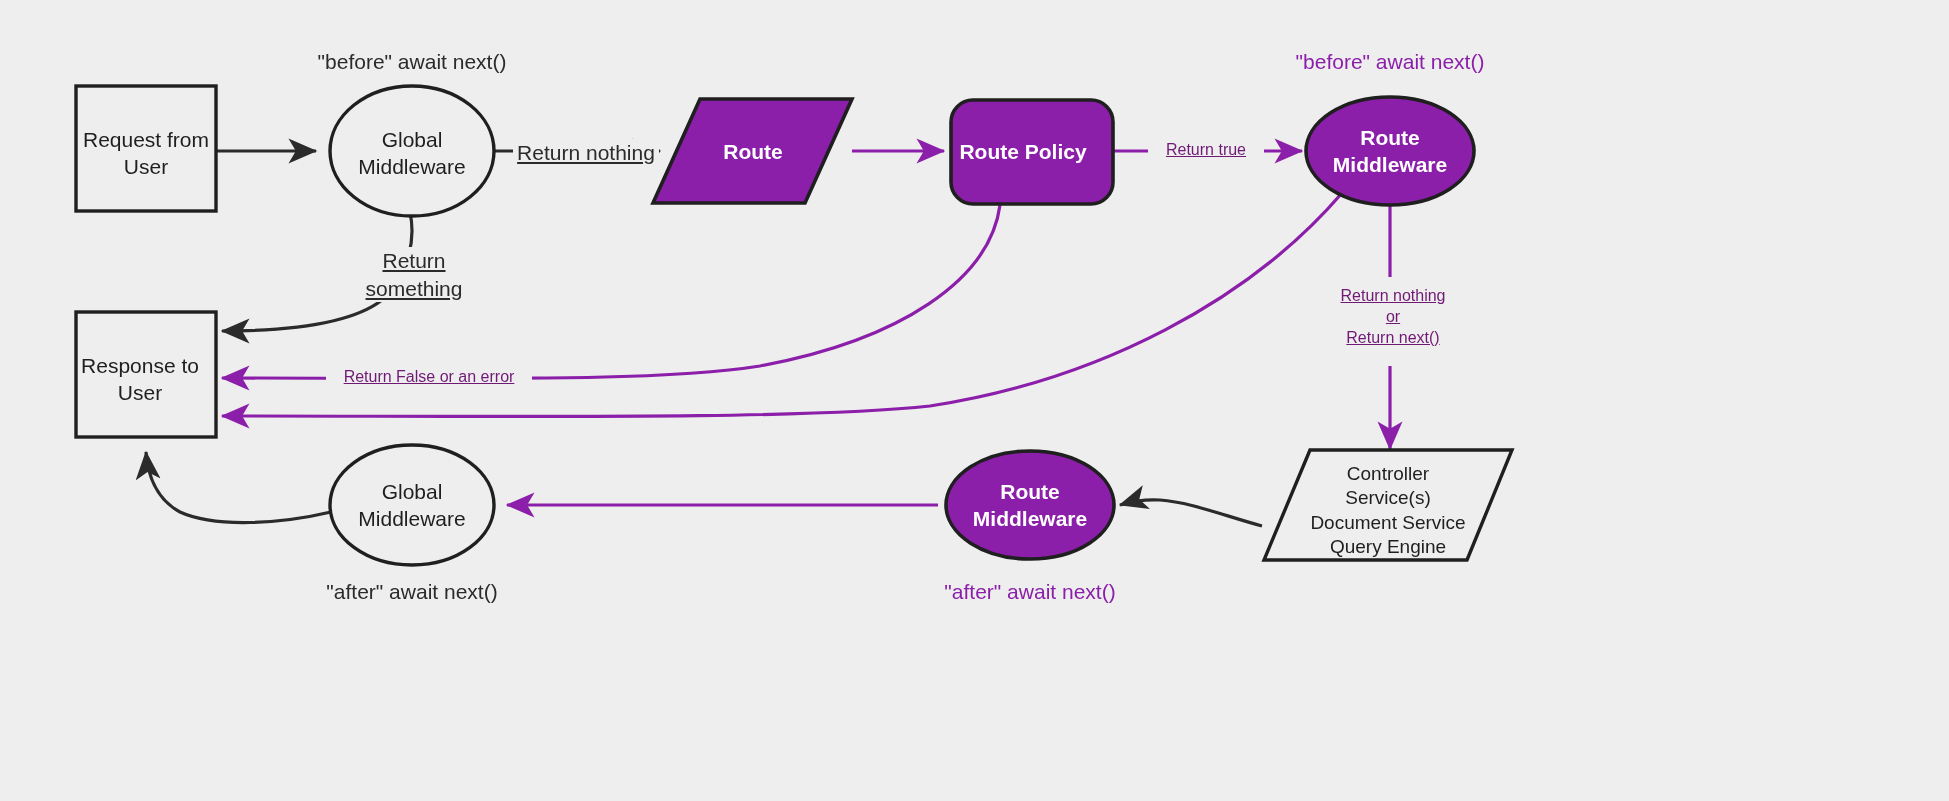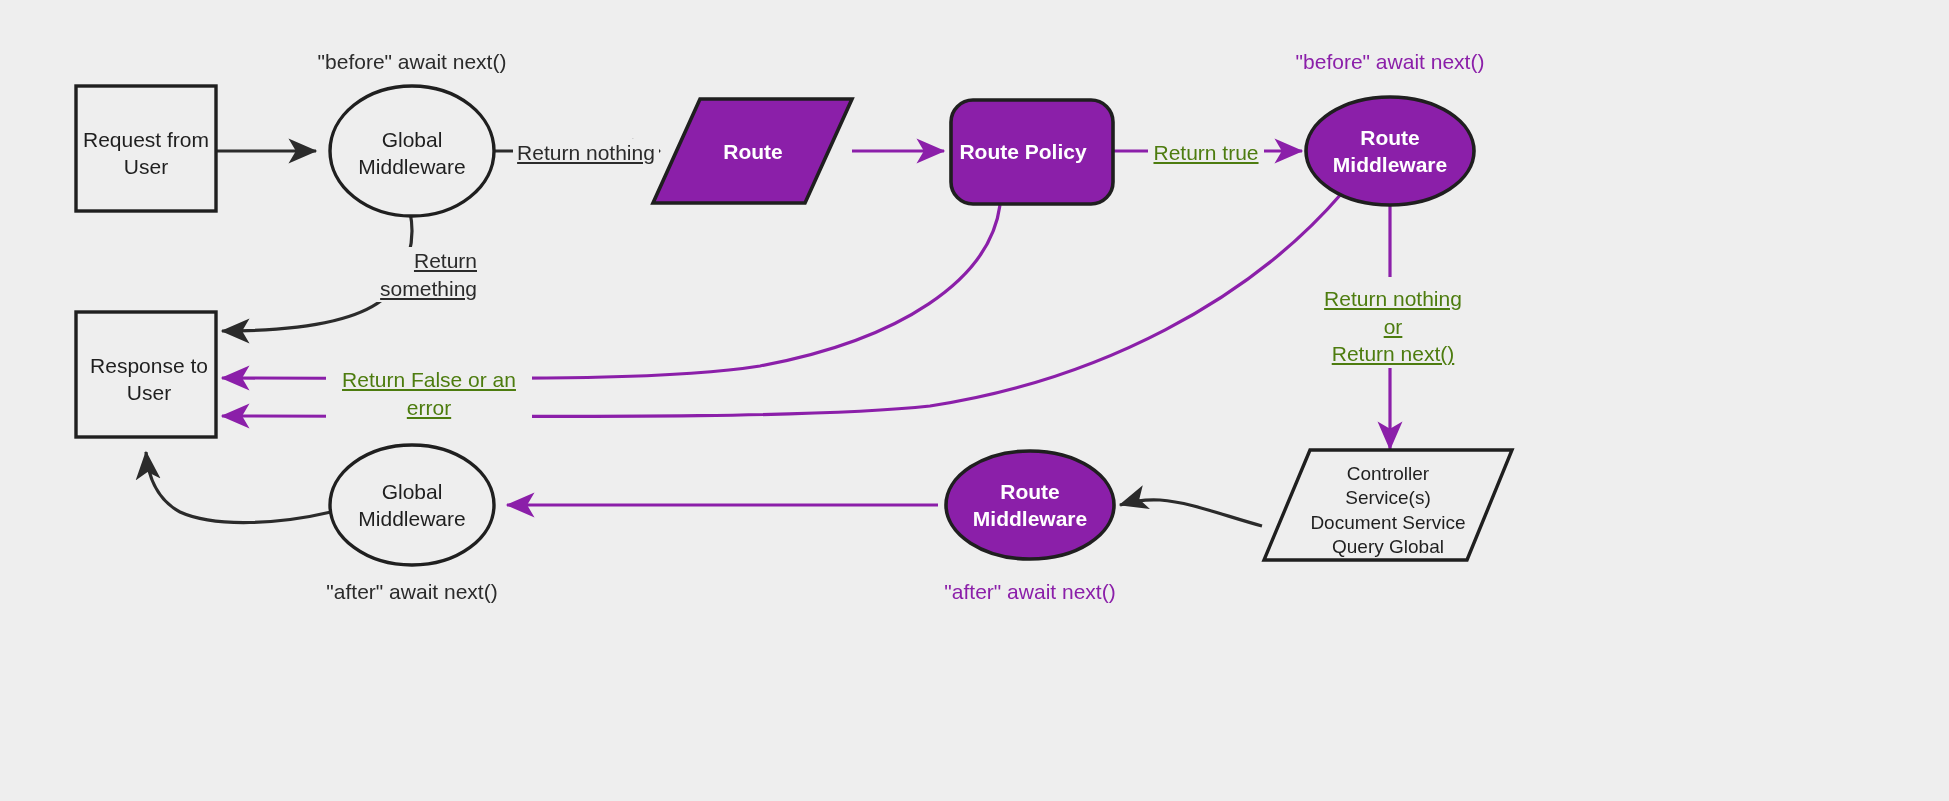--- a/index.html
+++ b/index.html
@@ -47,22 +47,22 @@
     white-space: pre-line;
     background: #eeeeee;
     padding: 0 3px;
     text-decoration: underline;
   }
   .edge-dark {
     color: #2b2b2b;
     font-size: 21px;
   }
   .edge-purple {
-    color: #4d7c0f;
-    font-size: 21px;
+    color: #701a75;
+    font-size: 16px;
   }
   .annot {
     position: absolute;
     text-align: center;
     font-size: 21px;
     white-space: nowrap;
   }
   .annot-dark { color: #2b2b2b; }
   .annot-purple { color: #8B1FA9; }
 </style>
@@ -172,34 +172,34 @@
   <div class="node-label lbl-white-bold" style="left:673px; top:139px; width:160px;">Route</div>
 
   <div class="node-label lbl-white-bold" style="left:951px; top:139px; width:144px;">Route Policy</div>
 
   <div class="node-label lbl-white-bold" style="left:1306px; top:125px; width:168px;">Route
 Middleware</div>
 
   <div class="node-label lbl-dark" style="left:1288px; top:462px; width:200px; font-size:19px;">Controller
 Service(s)
 Document Service
-Query Global</div>
+Query Engine</div>
 
   <div class="node-label lbl-white-bold" style="left:946px; top:479px; width:168px;">Route
 Middleware</div>
 
   <div class="node-label lbl-dark" style="left:330px; top:479px; width:164px;">Global
 Middleware</div>
 
-  <div class="node-label lbl-dark" style="left:85px; top:353px; width:128px;">Response to
+  <div class="node-label lbl-dark" style="left:76px; top:353px; width:128px;">Response to
 User</div>
 
   <div class="edge-label edge-dark" style="left:513px; top:139px; width:140px;">Return nothing</div>
 
-  <div class="edge-label edge-dark" style="left:312px; top:247px; width:162px;text-align:right;">Return something</div>
+  <div class="edge-label edge-dark" style="left:330px; top:247px; width:162px;">Return something</div>
 
   <div class="edge-label edge-purple" style="left:1148px; top:139px; width:110px;">Return true</div>
 
   <div class="edge-label edge-purple" style="left:1310px; top:285px; width:160px;">Return nothing
 or
 Return next()</div>
 
   <div class="edge-label edge-purple" style="left:326px; top:366px; width:200px;">Return False or an error</div>
 
 

